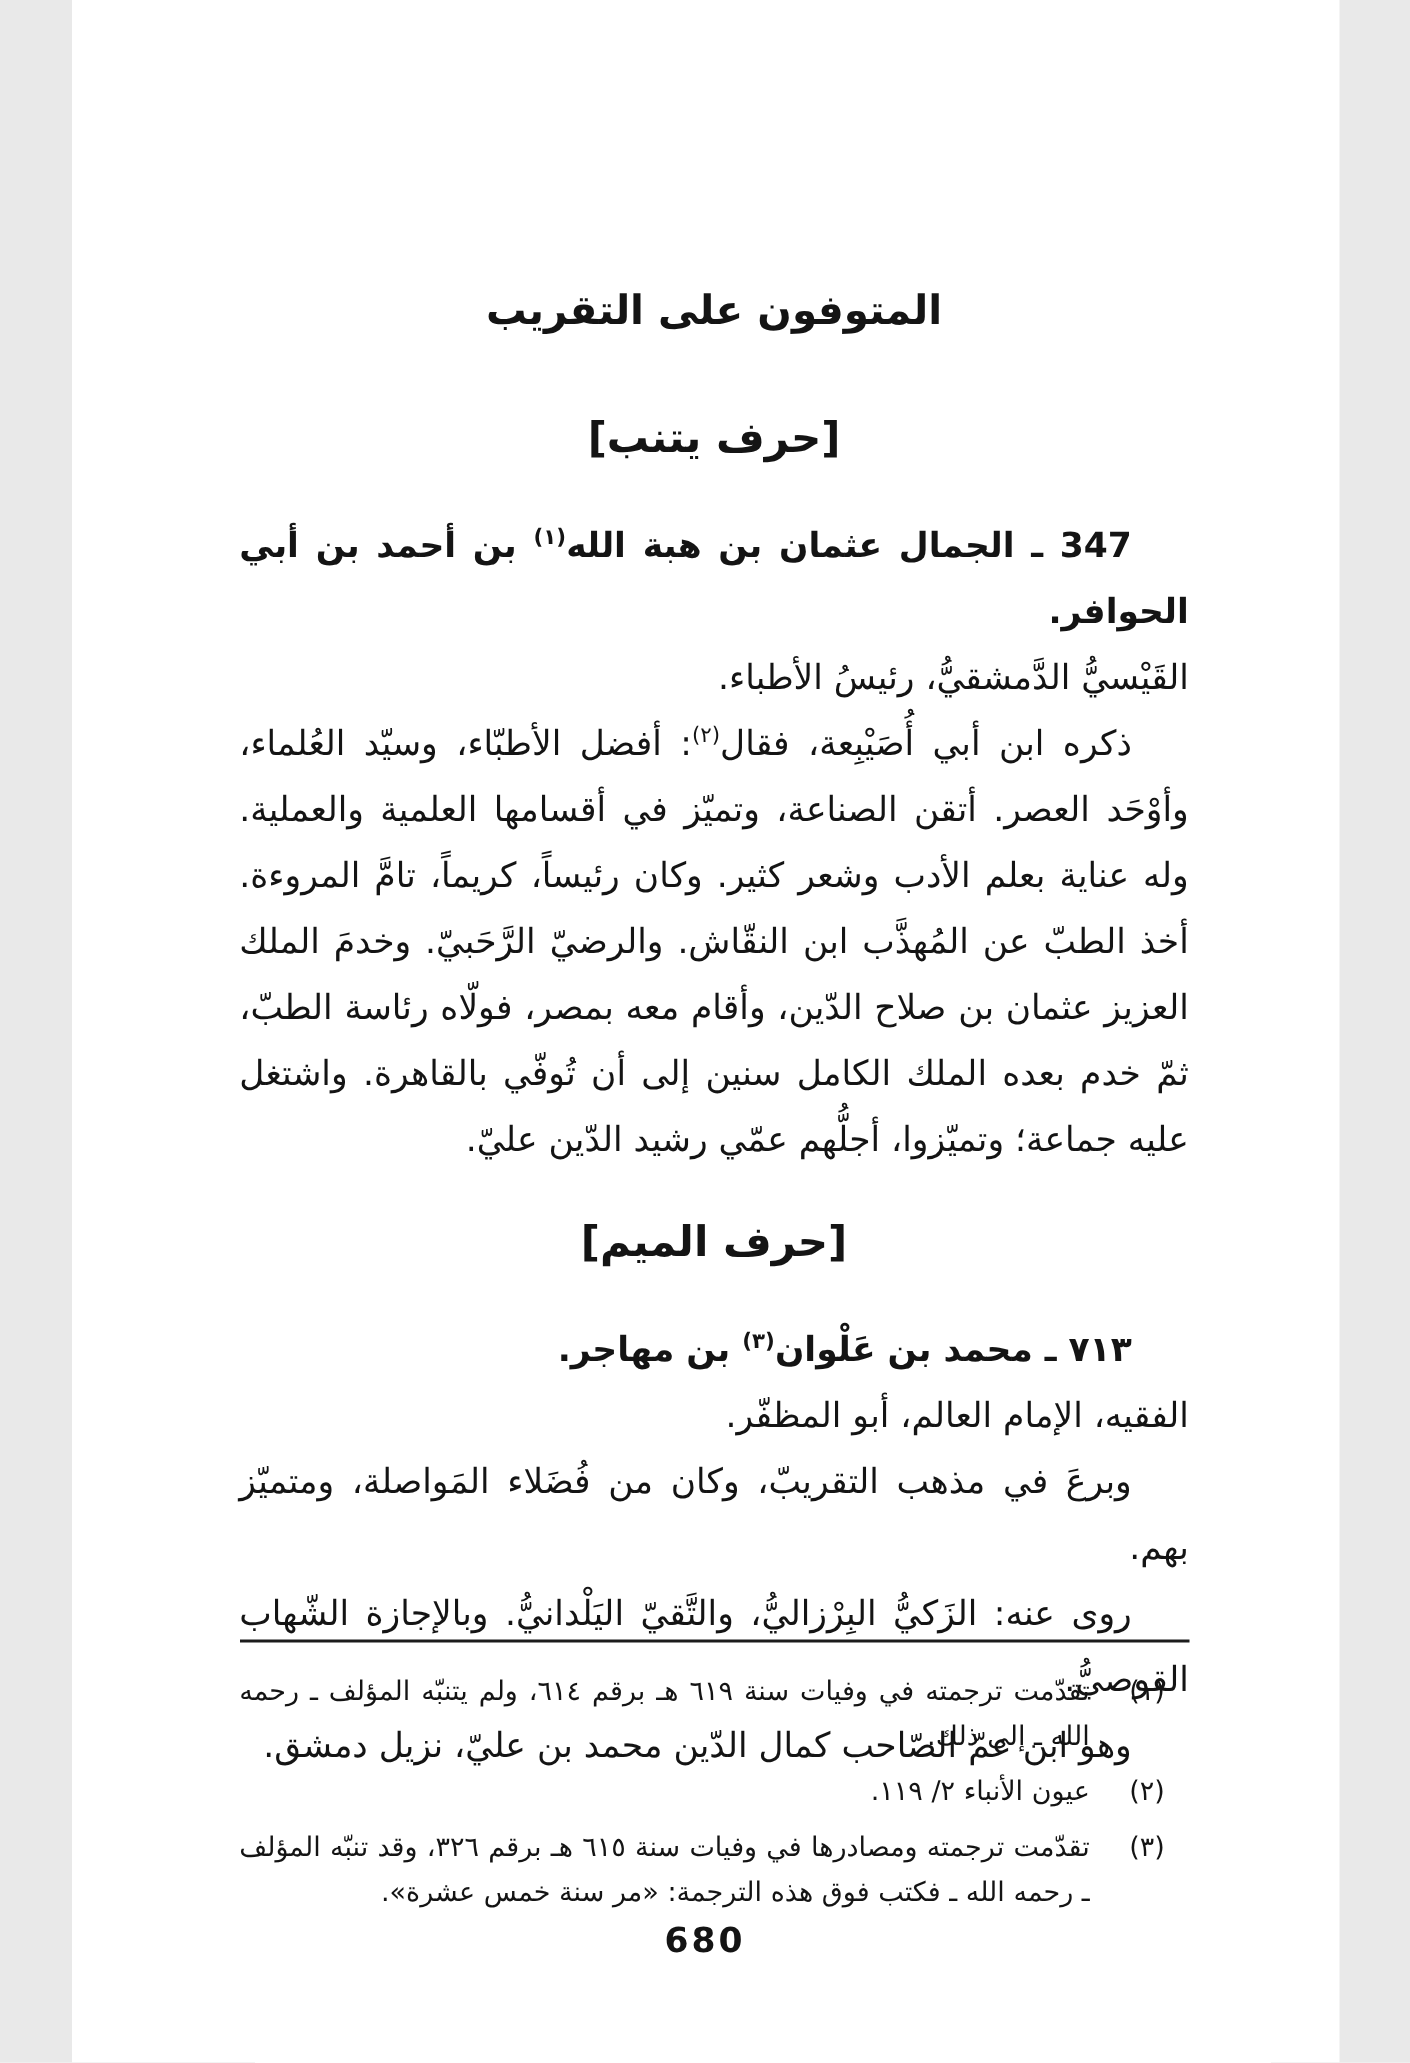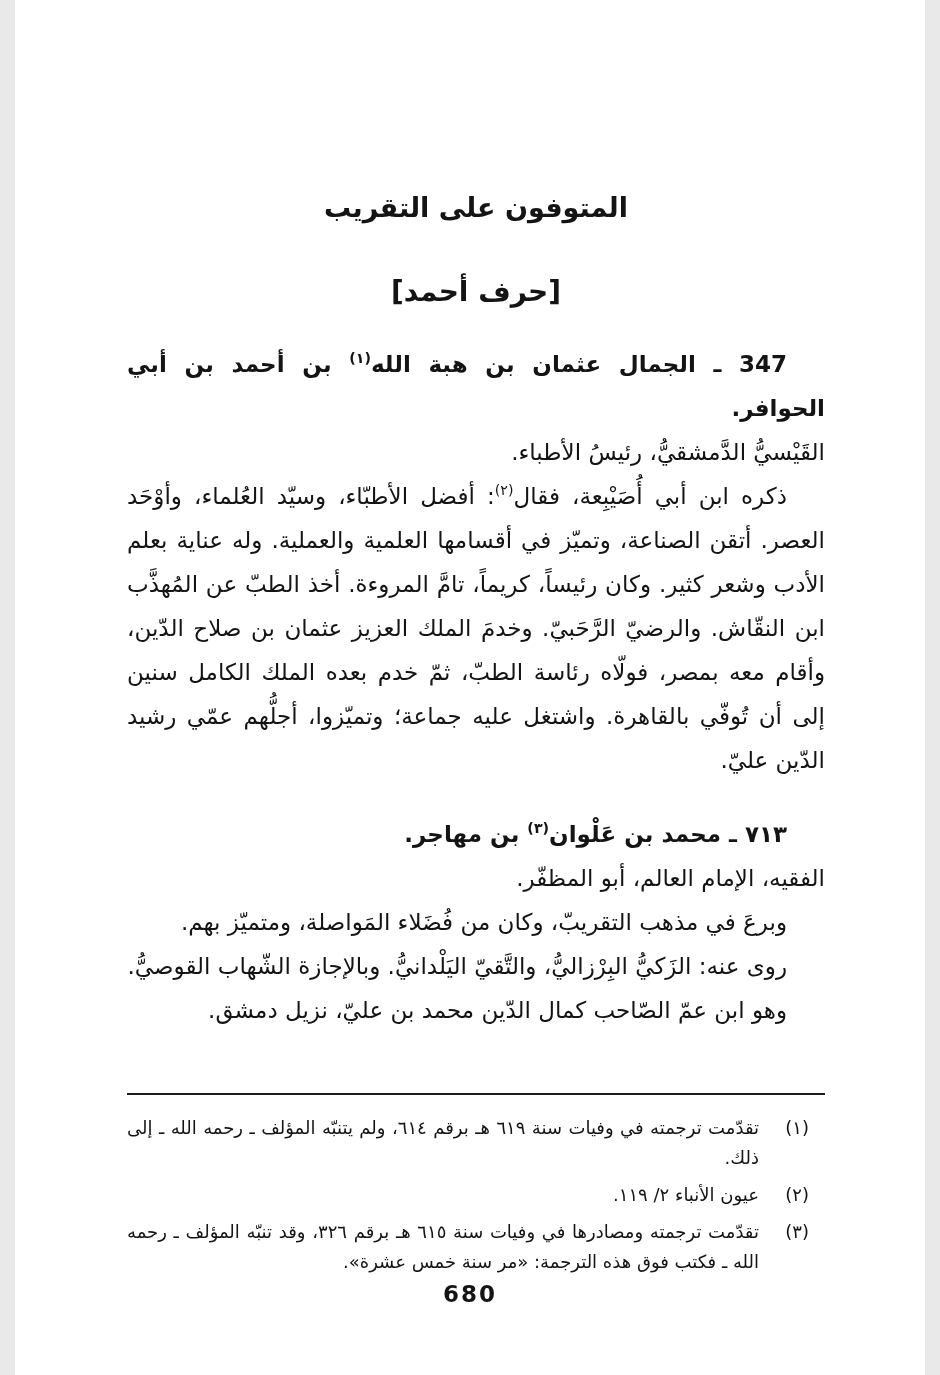--- a/index.html
+++ b/index.html
@@ -2,21 +2,21 @@
 <html lang="ar" dir="rtl"><head>
 <meta charset="utf-8">
 <style>
   html, body {
     margin: 0;
     padding: 0;
     background: #e9e9e9;
   }
   .page {
     position: relative;
-    width: 910px;
+    width: 845px;
     height: 1375px;
     margin: 0 auto;
     background: #ffffff;
     direction: rtl;
     font-family: "DejaVu Sans", sans-serif;
     color: #141414;
     overflow: hidden;
     box-sizing: border-box;
   }
   .content {
@@ -104,28 +104,29 @@
 </style>
 </head>
 <body>
 
 <div class="page">
 
   <div class="content">
 
     <h1 class="title">المتوفون على التقريب</h1>
 
-    <h2 class="section-heading">[حرف أحمد]</h2>
+    <h2 class="section-heading">[حرف يتنب]</h2>
 
     <p class="entry-head indent"><span>347 ـ الجمال عثمان بن هبة الله</span><sup class="fnref">(١)</sup><span> بن أحمد بن أبي الحوافر.</span></p>
 
     <p class="body">القَيْسيُّ الدَّمشقيُّ، رئيسُ الأطباء.</p>
 
     <p class="body indent"><span>ذكره ابن أبي أُصَيْبِعة، فقال</span><sup class="fnref">(٢)</sup><span>: أفضل الأطبّاء، وسيّد العُلماء، وأوْحَد العصر. أتقن الصناعة، وتميّز في أقسامها العلمية والعملية. وله عناية بعلم الأدب وشعر كثير. وكان رئيساً، كريماً، تامَّ المروءة. أخذ الطبّ عن المُهذَّب ابن النقّاش. والرضيّ الرَّحَبيّ. وخدمَ الملك العزيز عثمان بن صلاح الدّين، وأقام معه بمصر، فولّاه رئاسة الطبّ، ثمّ خدم بعده الملك الكامل سنين إلى أن تُوفّي بالقاهرة. واشتغل عليه جماعة؛ وتميّزوا، أجلُّهم عمّي رشيد الدّين عليّ.</span></p>
 
+    <h2 class="section-heading second">[حرف الميم]</h2>
 
     <p class="entry-head indent"><span>٧١٣ ـ محمد بن عَلْوان</span><sup class="fnref">(٣)</sup><span> بن مهاجر.</span></p>
 
     <p class="body">الفقيه، الإمام العالم، أبو المظفّر.</p>
 
 
     <p class="body indent gap">وبرعَ في مذهب التقريبّ، وكان من فُضَلاء المَواصلة، ومتميّز بهم.</p>
 
     <p class="body indent">روى عنه: الزَكيُّ البِرْزاليُّ، والتَّقيّ اليَلْدانيُّ. وبالإجازة الشّهاب القوصيُّ.</p>
 

